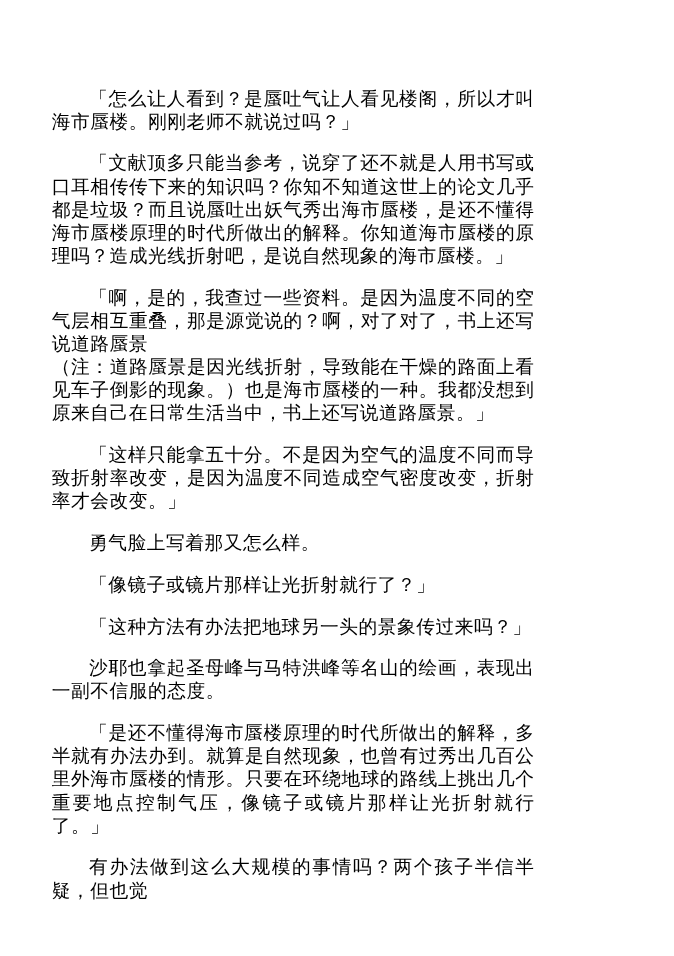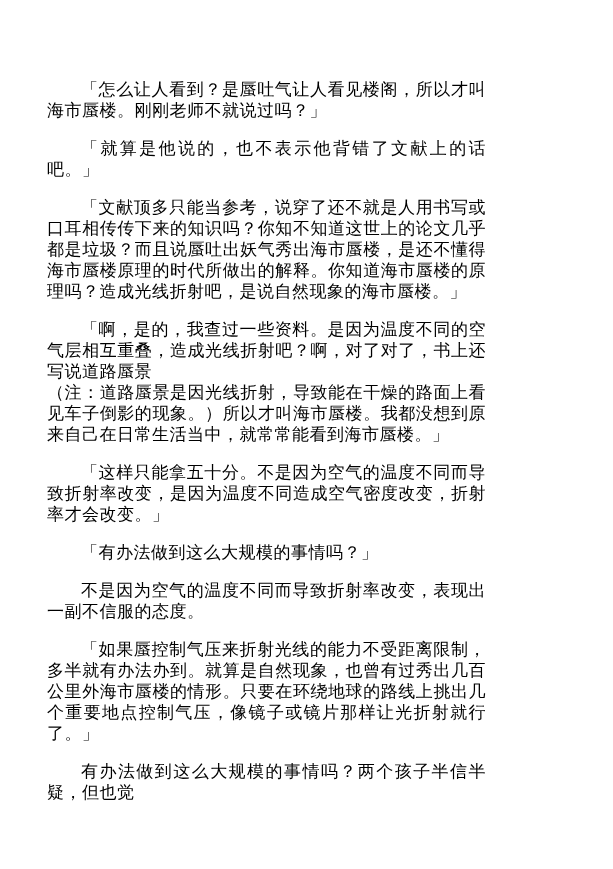--- a/index.html
+++ b/index.html
@@ -32,21 +32,22 @@
   }
   .para .seg {
     display: inline;
   }
 </style>
 </head>
 <body>
 
 <div class="page">
   <p class="para">「怎么让人看到？是蜃吐气让人看见楼阁，所以才叫海市蜃楼。刚刚老师不就说过吗？」</p>
-  <p class="para">「就算是他说的，也不表示他背错了文献上的话吧。」</p>
   <p class="para">「文献顶多只能当参考，说穿了还不就是人用书写或口耳相传传下来的知识吗？你知不知道这世上的论文几乎都是垃圾？而且说蜃吐出妖气秀出海市蜃楼，是还不懂得海市蜃楼原理的时代所做出的解释。你知道海市蜃楼的原理吗？造成光线折射吧，是说自然现象的海市蜃楼。」</p>
-  <p class="para"><span class="seg">「啊，是的，我查过一些资料。是因为温度不同的空气层相互重叠，造成光线折射吧？啊，对了对了，书上还写说道路蜃景</span><br><span class="seg">（注：道路蜃景是因光线折射，导致能在干燥的路面上看见车子倒影的现象。）所以才叫海市蜃楼。我都没想到原来自己在日常生活当中，就常常能看到海市蜃楼。」</span></p>
+  <p class="para"><span class="seg">「啊，是的，我查过一些资料。是因为温度不同的空气层相互重叠，那是源觉说的？啊，对了对了，书上还写说道路蜃景</span><br><span class="seg">（注：道路蜃景是因光线折射，导致能在干燥的路面上看见车子倒影的现象。）也是海市蜃楼的一种。我都没想到原来自己在日常生活当中，书上还写说道路蜃景。」</span></p>
   <p class="para">「这样只能拿五十分。不是因为空气的温度不同而导致折射率改变，是因为温度不同造成空气密度改变，折射率才会改变。」</p>
-  <p class="para">「有办法做到这么大规模的事情吗？」</p>
-  <p class="para">不是因为空气的温度不同而导致折射率改变，表现出一副不信服的态度。</p>
-  <p class="para">「如果蜃控制气压来折射光线的能力不受距离限制，多半就有办法办到。就算是自然现象，也曾有过秀出几百公里外海市蜃楼的情形。只要在环绕地球的路线上挑出几个重要地点控制气压，像镜子或镜片那样让光折射就行了。」</p>
+  <p class="para">勇气脸上写着那又怎么样。</p>
+  <p class="para">「像镜子或镜片那样让光折射就行了？」</p>
+  <p class="para">「这种方法有办法把地球另一头的景象传过来吗？」</p>
+  <p class="para">沙耶也拿起圣母峰与马特洪峰等名山的绘画，表现出一副不信服的态度。</p>
+  <p class="para">「是还不懂得海市蜃楼原理的时代所做出的解释，多半就有办法办到。就算是自然现象，也曾有过秀出几百公里外海市蜃楼的情形。只要在环绕地球的路线上挑出几个重要地点控制气压，像镜子或镜片那样让光折射就行了。」</p>
   <p class="para">有办法做到这么大规模的事情吗？两个孩子半信半疑，但也觉</p>
 </div>
 
 </body></html>

